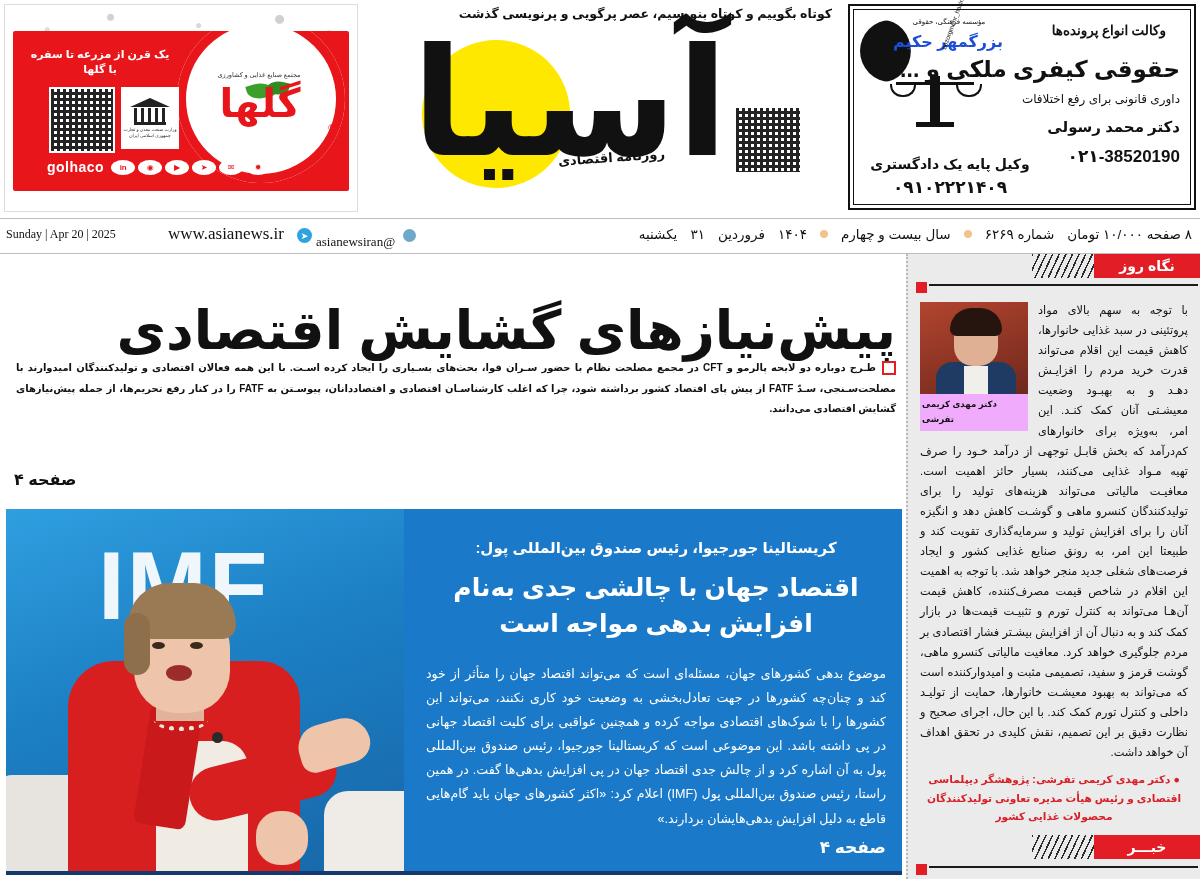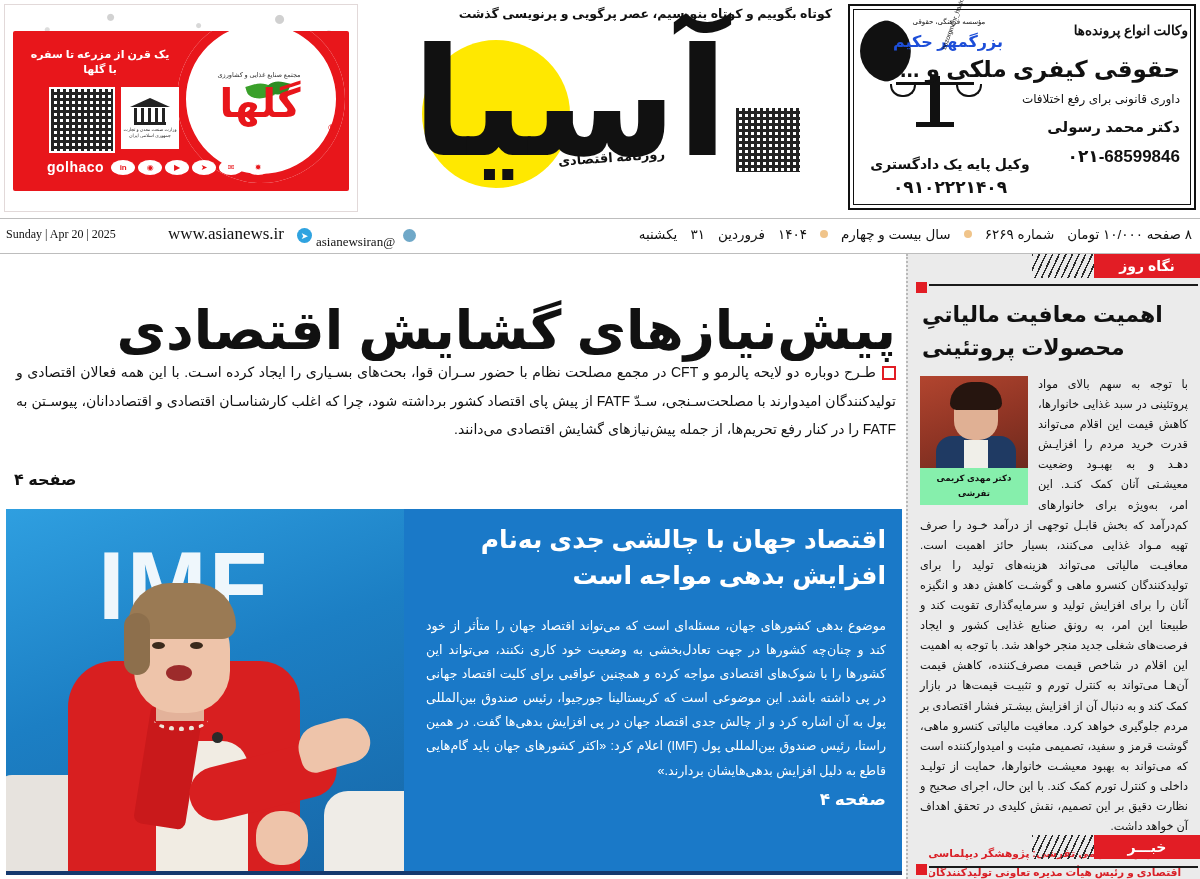--- a/index.html
+++ b/index.html
@@ -74,21 +74,21 @@
     text-align:center;font-size:150px;line-height:170px;font-weight:bold;color:#111;
     font-family:"DejaVu Sans",sans-serif;}
   .logo-sub{position:absolute;left:198px;top:150px;font-size:13px;color:#111;
     font-weight:bold;transform:rotate(-4deg);}
   .mast-qr{position:absolute;left:376px;top:108px;width:64px;height:64px;background:#fff;}
 
   
   .ad-right{position:absolute;left:848px;top:4px;width:348px;height:206px;
     background:#fff;border:2px solid #111;padding:3px;box-sizing:border-box;}
   .ad-right-in{width:100%;height:100%;border:1px solid #111;box-sizing:border-box;position:relative;}
-  .lg-line1{position:absolute;right:2px;top:12px;font-size:13.5px;color:#111;
+  .lg-line1{position:absolute;right:24px;top:12px;font-size:13.5px;color:#111;
     font-family:"Liberation Serif",serif;font-weight:bold;}
   .lg-line2{position:absolute;right:10px;top:46px;font-size:23px;font-weight:bold;color:#111;}
   .lg-line3{position:absolute;right:10px;top:82px;font-size:12px;color:#111;}
   .lg-name{position:absolute;right:10px;top:108px;font-size:15px;font-weight:bold;color:#111;}
   .lg-phone1{position:absolute;right:10px;top:136px;font-size:17px;font-weight:bold;color:#111;}
   .lg-left-title{position:absolute;left:14px;top:22px;width:160px;text-align:center;
     font-size:16px;font-weight:bold;color:#1d4ed8;}
   .lg-left-sub{position:absolute;left:20px;top:8px;width:150px;text-align:center;
     font-size:7px;color:#111;}
   .lg-moon{position:absolute;left:6px;top:10px;width:62px;height:62px;border-radius:50%;
@@ -123,21 +123,21 @@
     background:#6fa8c8;}
   .info-fa{position:absolute;right:8px;top:7px;display:flex;align-items:center;gap:13px;
     font-size:13.5px;color:#111;}
   .dotsep{width:8px;height:8px;border-radius:50%;background:#f0c48a;display:inline-block;}
 
   
   .main{position:absolute;left:0;top:254px;width:906px;height:625px;}
   .headline{position:absolute;right:10px;top:10px;width:880px;text-align:right;
     font-size:54px;font-weight:bold;color:#111;line-height:1.12;letter-spacing:-1px;}
   .lead{position:absolute;right:10px;top:104px;width:880px;text-align:justify;
-    direction:rtl;font-size:14px;line-height:2.05;color:#111;font-weight:normal;}
+    direction:rtl;font-size:10px;line-height:2.05;color:#111;font-weight:bold;}
   .lead-bullet{display:inline-block;width:10px;height:10px;border:2px solid #e21d25;
     background:#fff;vertical-align:middle;margin-left:6px;}
   .lead-page{position:absolute;left:14px;top:216px;font-size:16px;font-weight:bold;color:#111;}
 
   
   .photoblock{position:absolute;left:6px;top:255px;width:896px;height:362px;
     background:#1a79c8;overflow:hidden;}
   .photo{position:absolute;left:0;top:0;width:398px;height:362px;overflow:hidden;
     background:linear-gradient(160deg,#2f9fe0 0%,#1c7fc4 45%,#1767a8 100%);}
   .imf-text{position:absolute;left:92px;top:22px;font-size:96px;font-weight:bold;
@@ -168,21 +168,21 @@
   .ph-arm{position:absolute;left:182px;bottom:62px;width:150px;height:54px;background:#d81f20;
     border-radius:28px;transform:rotate(-14deg);}
   .ph-hand{position:absolute;left:292px;bottom:104px;width:72px;height:46px;background:#eec4aa;
     border-radius:30px 34px 26px 18px;transform:rotate(-16deg);}
   .ph-hand2{position:absolute;left:250px;bottom:6px;width:52px;height:54px;background:#eec4aa;
     border-radius:24px;}
   .ph-mic{position:absolute;left:206px;bottom:128px;width:11px;height:11px;border-radius:50%;background:#2a2a2a;}
   .imf-col{position:absolute;left:404px;top:0;width:492px;height:362px;padding:0 16px;
     box-sizing:border-box;}
   .imf-kicker{margin-top:30px;text-align:center;font-size:15px;font-weight:bold;color:#fff;}
-  .imf-title{margin-top:12px;text-align:right;font-size:25px;font-weight:bold;color:#fff;
+  .imf-title{margin-top:12px;text-align:center;font-size:25px;font-weight:bold;color:#fff;
     line-height:1.45;}
   .imf-body{margin-top:20px;text-align:justify;direction:rtl;font-size:12.6px;
     line-height:1.92;color:#ffffff;}
   .imf-page{margin-top:6px;text-align:right;font-size:17px;font-weight:bold;color:#fff;}
   .photo-rule{position:absolute;left:6px;top:617px;width:896px;height:4px;background:#15396e;}
 
   
   .sidebar{position:absolute;left:906px;top:254px;width:294px;height:625px;
     background:#ebebeb;border-left:2px dotted #b9b9b9;box-sizing:border-box;}
   .sect-tab{position:relative;height:26px;}
@@ -202,21 +202,21 @@
   .side-figure{float:left;width:108px;margin:2px 10px 4px 0;}
   .fig-img{width:108px;height:92px;background:linear-gradient(160deg,#b2452f 0%,#8e3424 55%,#6d2a1d 100%);
     position:relative;overflow:hidden;}
   .fi-head{position:absolute;left:34px;top:12px;width:44px;height:52px;background:#e0b094;
     border-radius:22px 22px 19px 19px;}
   .fi-hair{position:absolute;left:30px;top:6px;width:52px;height:28px;background:#26150f;
     border-radius:26px 26px 8px 8px;}
   .fi-body{position:absolute;left:16px;bottom:0;width:80px;height:32px;background:#1f3a63;
     border-radius:16px 16px 0 0;}
   .fi-shirt{position:absolute;left:44px;bottom:0;width:24px;height:28px;background:#f0efe9;}
-  .fig-cap{background:#86efac;color:#111;font-size:8.6px;font-weight:bold;text-align:center;
+  .fig-cap{background:#f0abfc;color:#111;font-size:8.6px;font-weight:bold;text-align:left;
     padding:3px 2px;direction:rtl;}
   .side-author{margin:8px 12px 0 12px;direction:rtl;text-align:center;font-size:10.6px;
     line-height:1.75;color:#d92027;font-weight:bold;}
   .sect-bottom{position:absolute;left:0;right:0;bottom:6px;}
   .sb-rule{position:relative;height:12px;}
   .sb-rule:after{content:"";position:absolute;left:10px;right:2px;top:5px;height:2px;background:#1a1a1a;}
   .sb-rule:before{content:"";position:absolute;left:6px;top:1px;width:11px;height:11px;
     background:#e21d25;border:2px solid #ebebeb;z-index:2;}
   .clearfix:after{content:"";display:block;clear:both;}
 </style>
@@ -277,21 +277,21 @@
             <div class="scale-post"></div>
             <div class="scale-base"></div>
           <div class="pan l"></div>
             <div class="pan r"></div>
         </div>
         <div class="lg-vertical">@bozorgmehr_hakim</div>
         <div class="lg-line1">وکالت انواع پرونده‌ها</div>
         <div class="lg-line2">حقوقی کیفری ملکی و ...</div>
         <div class="lg-line3">داوری قانونی برای رفع اختلافات</div>
         <div class="lg-name">دکتر محمد رسولی</div>
-        <div class="lg-phone1">۰۲۱-68599846</div>
+        <div class="lg-phone1">۰۲۱-38520190</div>
         <div class="lg-footer-l">وکیل پایه یک دادگستری</div>
         <div class="lg-phone2">۰۹۱۰۲۲۲۱۴۰۹</div>
       </div>
     </div>
   </div>
 
   <div class="infobar">
     <div class="info-en">Sunday | Apr 20 | 2025</div>
     <div class="info-web">www.asianews.ir</div>
     <div class="tg-icon">➤</div>
@@ -332,36 +332,36 @@
         <div class="ph-eye l"></div>
         <div class="ph-eye r"></div>
         <div class="ph-mouth"></div>
         <div class="ph-necklace"></div>
         <div class="ph-arm"></div>
         <div class="ph-hand"></div>
         <div class="ph-hand2"></div>
         <div class="ph-mic"></div>
       </div>
       <div class="imf-col">
+        <div class="imf-kicker">کریستالینا جورجیوا، رئیس صندوق بین‌المللی پول:</div>
         <div class="imf-title">اقتصاد جهان با چالشی جدی به‌نام افزایش بدهی مواجه است</div>
         <div class="imf-body">موضوع بدهی کشورهای جهان، مسئله‌ای است که می‌تواند اقتصاد جهان را متأثر از خود کند و چنان‌چه کشورها در جهت تعادل‌بخشی به وضعیت خود کاری نکنند، می‌تواند این کشورها را با شوک‌های اقتصادی مواجه کرده و همچنین عواقبی برای کلیت اقتصاد جهانی در پی داشته باشد. این موضوعی است که کریستالینا جورجیوا، رئیس صندوق بین‌المللی پول به آن اشاره کرد و از چالش جدی اقتصاد جهان در پی افزایش بدهی‌ها گفت. در همین راستا، رئیس صندوق بین‌المللی پول (IMF) اعلام کرد: «اکثر کشورهای جهان باید گام‌هایی قاطع به دلیل افزایش بدهی‌هایشان بردارند.»</div>
         <div class="imf-page">صفحه ۴</div>
       </div>
     </div>
     <div class="photo-rule"></div>
   </div>
 
   <div class="sidebar">
     <div class="sect-tab">
       <div class="tab-hatch"></div>
       <div class="tab-red">نگاه روز</div>
     </div>
     <div class="sect-rule"></div>
 
-    <h2 class="side-title">اهمیت معافیت مالیاتیِ محصولات پروتئینی</h2>
 
     <div class="side-body clearfix">
       <div class="side-figure">
         <div class="fig-img">
           <div class="fi-body"></div>
           <div class="fi-shirt"></div>
           <div class="fi-head"></div>
           <div class="fi-hair"></div>
         </div>
         <div class="fig-cap">دکتر مهدی کریمی تفرشی</div>

